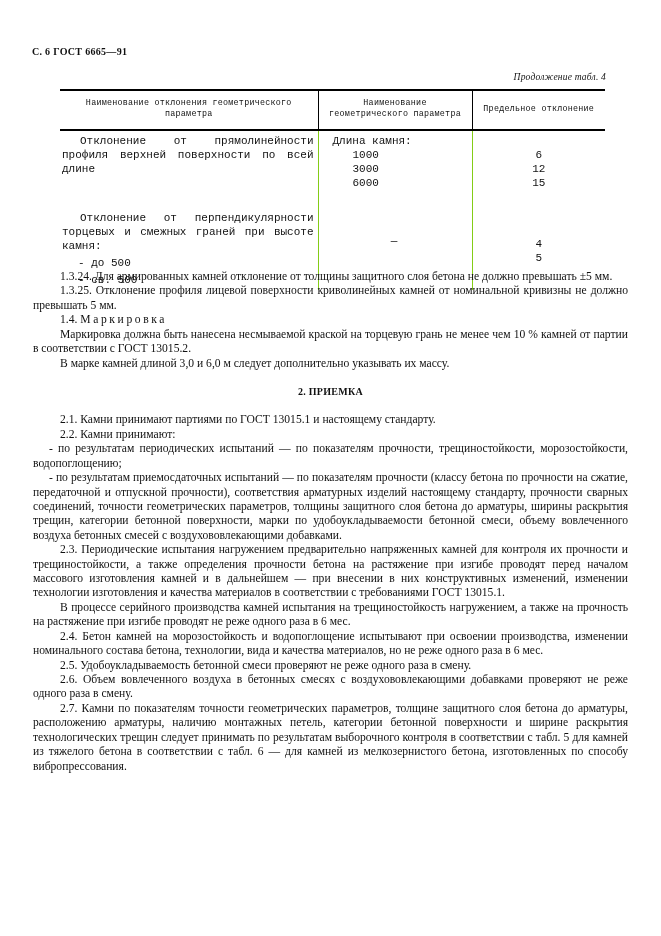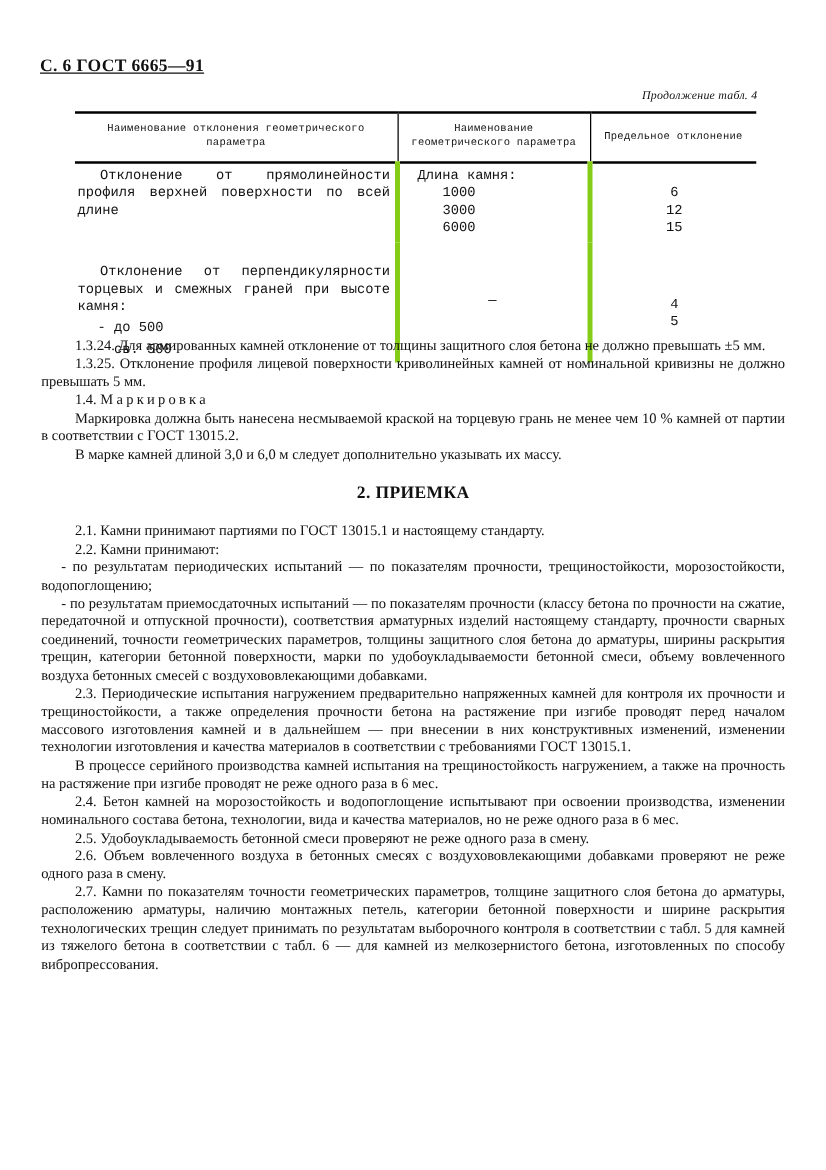--- a/index.html
+++ b/index.html
@@ -17,25 +17,24 @@
     color: #111111;
     overflow: hidden;
     box-sizing: border-box;
   }
 
   
   .running-head {
     position: absolute;
     top: 46px;
     left: 32px;
-    font-size: 14px;
+    font-size: 10px;
     font-weight: bold;
     letter-spacing: 0.3px;
     white-space: nowrap;
-    text-decoration: underline;
   }
 
   
   .table-caption {
     position: absolute;
     top: 72px;
     right: 55px;
     font-size: 9.5px;
     font-style: italic;
     letter-spacing: 0.2px;
@@ -68,21 +67,21 @@
     font-weight: normal;
     text-align: center;
     vertical-align: middle;
     line-height: 1.35;
     letter-spacing: 0.25px;
     font-size: 8.4px;
   }
   table.gost thead th:first-child { border-left: none; }
 
   table.gost tbody td {
-    border-left: 4px solid #84cc16;
+    border-left: 1px solid #84cc16;
     padding: 0;
     vertical-align: top;
     font-size: 11px;
     line-height: 1.28;
   }
   table.gost tbody td:first-child { border-left: none; }
 
   .cell-pad { padding: 3px 4px 3px 2px; }
   .cell-pad-mid { padding: 3px 4px 3px 14px; }
   .cell-pad-right { padding: 3px 4px 3px 4px; text-align: center; }
@@ -115,21 +114,21 @@
     text-align-last: left;
   }
   .body p.dash { text-indent: 16px; }
 
   .sect-head {
     margin: 15px 0 15px 0 !important;
     text-align: center !important;
     text-align-last: center !important;
     text-indent: 0 !important;
     font-weight: bold;
-    font-size: 14px;
+    font-size: 10px;
     letter-spacing: 0.3px;
   }
   .spaced {
     letter-spacing: 2.6px;
   }
   sup {
     font-size: 0.68em;
     vertical-align: super;
     line-height: 0;
   }

